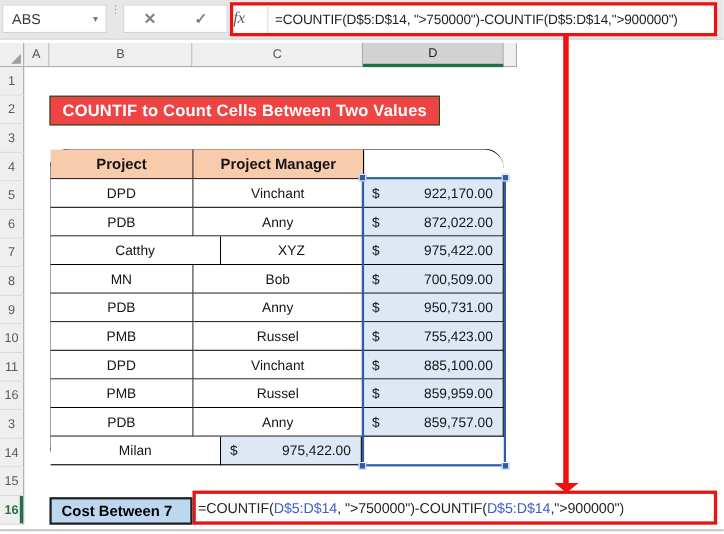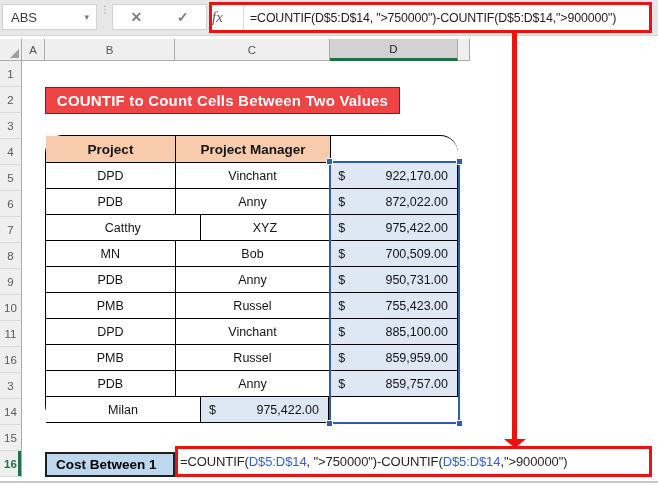--- a/index.html
+++ b/index.html
@@ -234,21 +234,21 @@
 
   <div class="watermark">
     <div class="wm-row">
       <span class="wm-logo"></span>
       <span class="wm-brand">exceldemy</span>
     </div>
     <div class="wm-tag">EXCEL · DATA · BI</div>
   </div>
 
   <div class="result-label">
-    <span>Cost Between 1</span>
+    <span>Cost Between 7</span>
   </div>
   <div class="redbox-bottom">
     <span class="result-formula"><span style="color: rgb(38, 38, 38);">=COUNTIF(</span><span style="color: rgb(59, 95, 200);">D$5:D$14</span><span style="color: rgb(38, 38, 38);">, "&gt;750000")-COUNTIF(</span><span style="color: rgb(59, 95, 200);">D$5:D$14</span><span style="color: rgb(38, 38, 38);">,"&gt;900000")</span></span>
   </div>
 
   <div class="arrow-line"></div>
   <div class="arrow-head"></div>
 
   <div class="bottom-edge"></div>
 </div>

